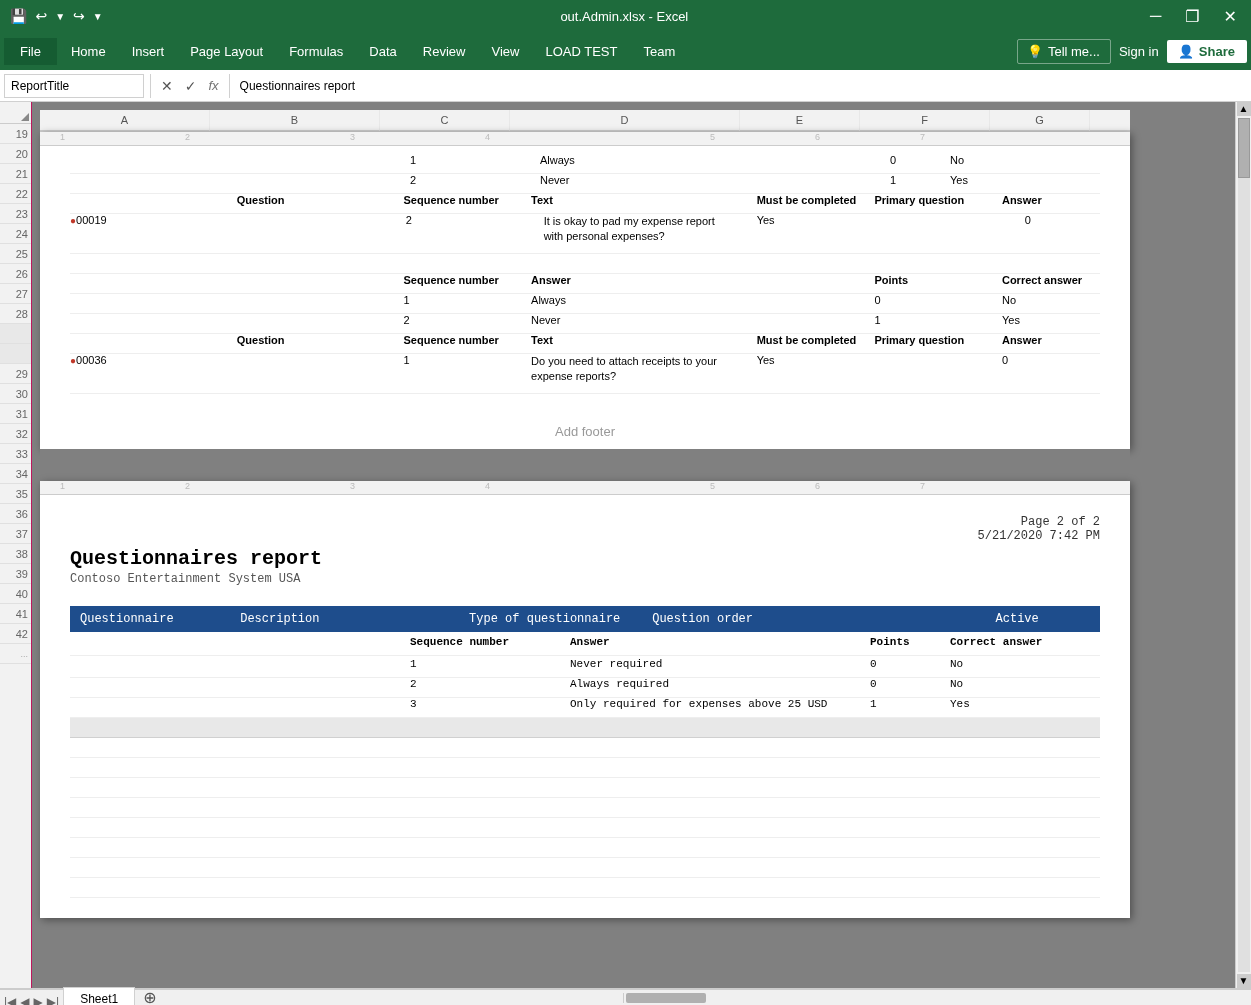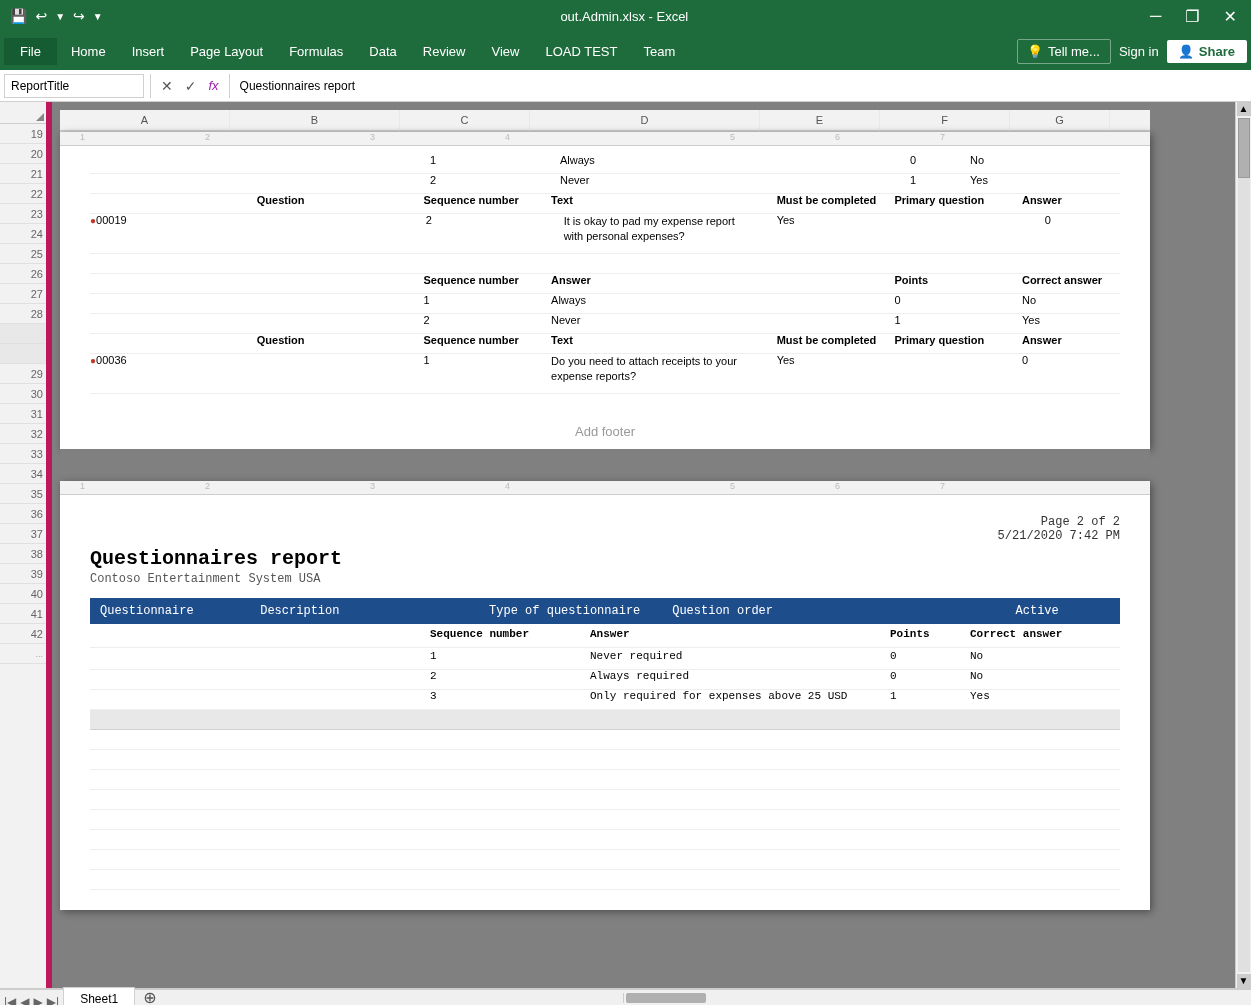--- a/index.html
+++ b/index.html
@@ -56,21 +56,21 @@
       height: 32px;
       display: flex;
       align-items: center;
       padding: 0 4px;
       gap: 4px;
     }
     .name-box { width: 140px; border: 1px solid #d0d0d0; padding: 2px 6px; font-size: 12px; height: 24px; }
     .formula-bar-sep { width: 1px; height: 24px; background: #d0d0d0; margin: 0 2px; }
     .formula-bar-btns { display: flex; gap: 4px; }
     .formula-btn { background: none; border: none; cursor: pointer; font-size: 14px; color: #555; padding: 0 4px; }
-    .formula-icon { color: #a21caf; font-size: 13px; padding: 0 4px; }
+    .formula-icon { color: #737373; font-size: 13px; padding: 0 4px; }
     .formula-input { flex: 1; border: none; outline: none; font-size: 12px; padding: 0 4px; }
 
     
     .status-bar {
       background: #217346;
       color: white;
       height: 24px;
       display: flex;
       align-items: center;
       padding: 0 8px;
@@ -102,23 +102,23 @@
       overflow: hidden;
     }
 
     .main-area {
       display: flex;
       flex: 1;
       overflow: hidden;
     }
 
     .left-row-nums {
-      width: 52px;
+      width: 32px;
       background: #f2f2f2;
-      border-right: 6px solid #be185d;
+      border-right: 1px solid #be185d;
       flex-shrink: 0;
       display: flex;
       flex-direction: column;
     }
     .corner-cell {
       height: 22px;
       border-bottom: 1px solid #ccc;
       background: #f2f2f2;
       display: flex;
       align-items: center;
@@ -159,21 +159,21 @@
       font-size: 11px;
       overflow: hidden;
       white-space: nowrap;
       display: flex;
       align-items: center;
     }
 
     
     .ch { background: #f2f2f2; font-size: 11px; color: #555; text-align: center; justify-content: center; font-weight: normal; border-bottom: 1px solid #ccc; }
     .report-title { font-size: 20px; font-weight: bold; margin-bottom: 4px; }
-    .report-subtitle { font-size: 12px; color: #555; margin-bottom: 12px; }
+    .report-subtitle { font-size: 12px; color: #555; margin-bottom: 20px; }
 
     .report-table { width: 100%; border-collapse: collapse; }
     .report-table th {
       background: #1e4d8c;
       color: white;
       padding: 6px 10px;
       font-size: 12px;
       font-weight: normal;
       text-align: left;
     }

